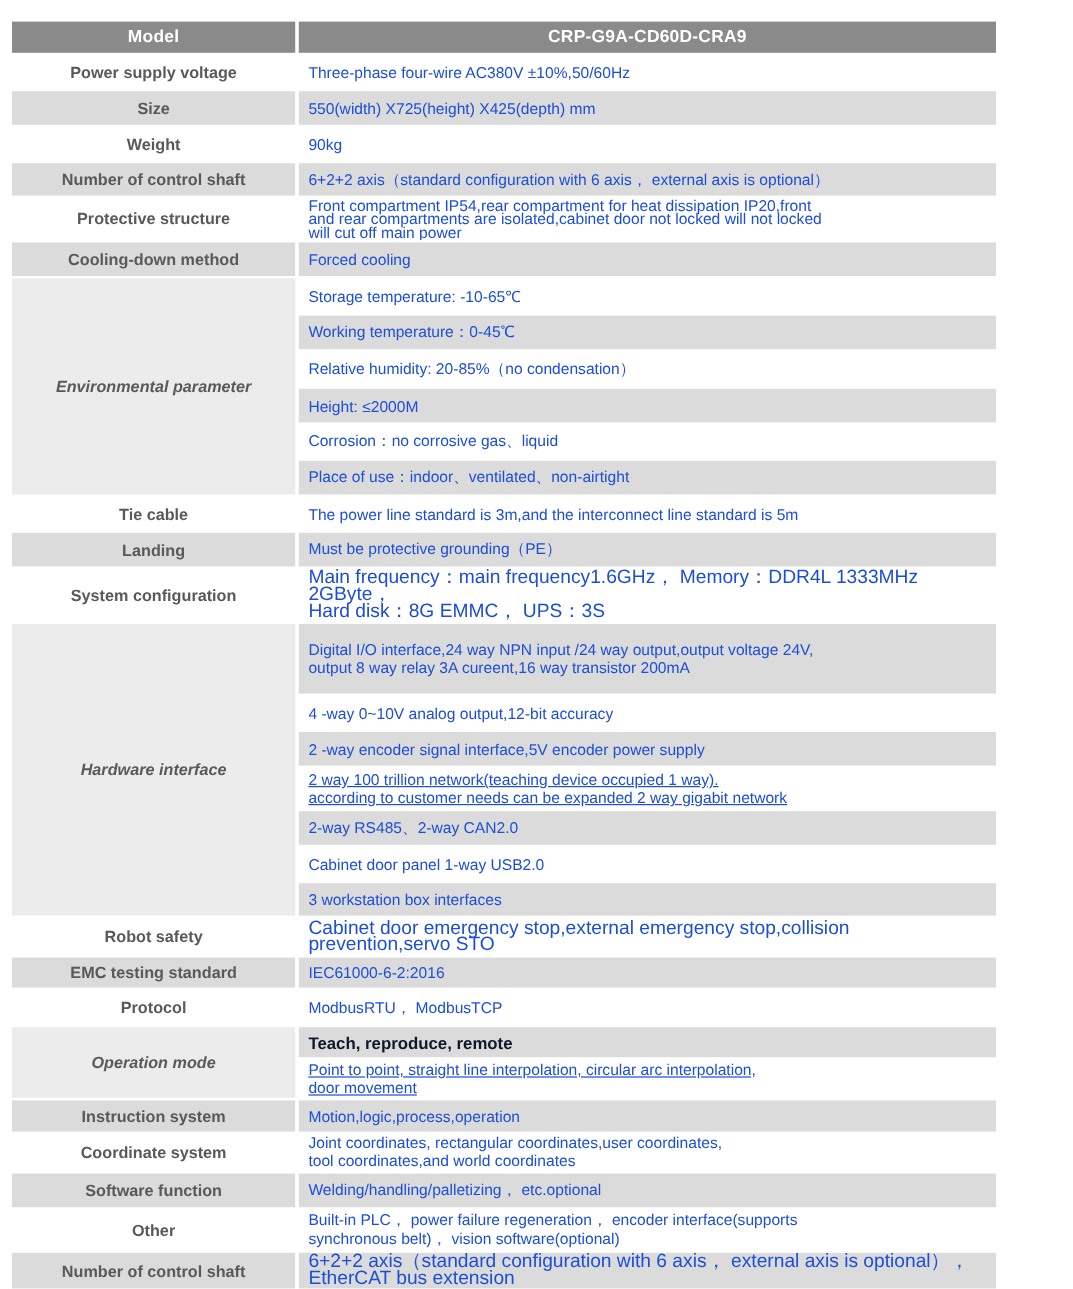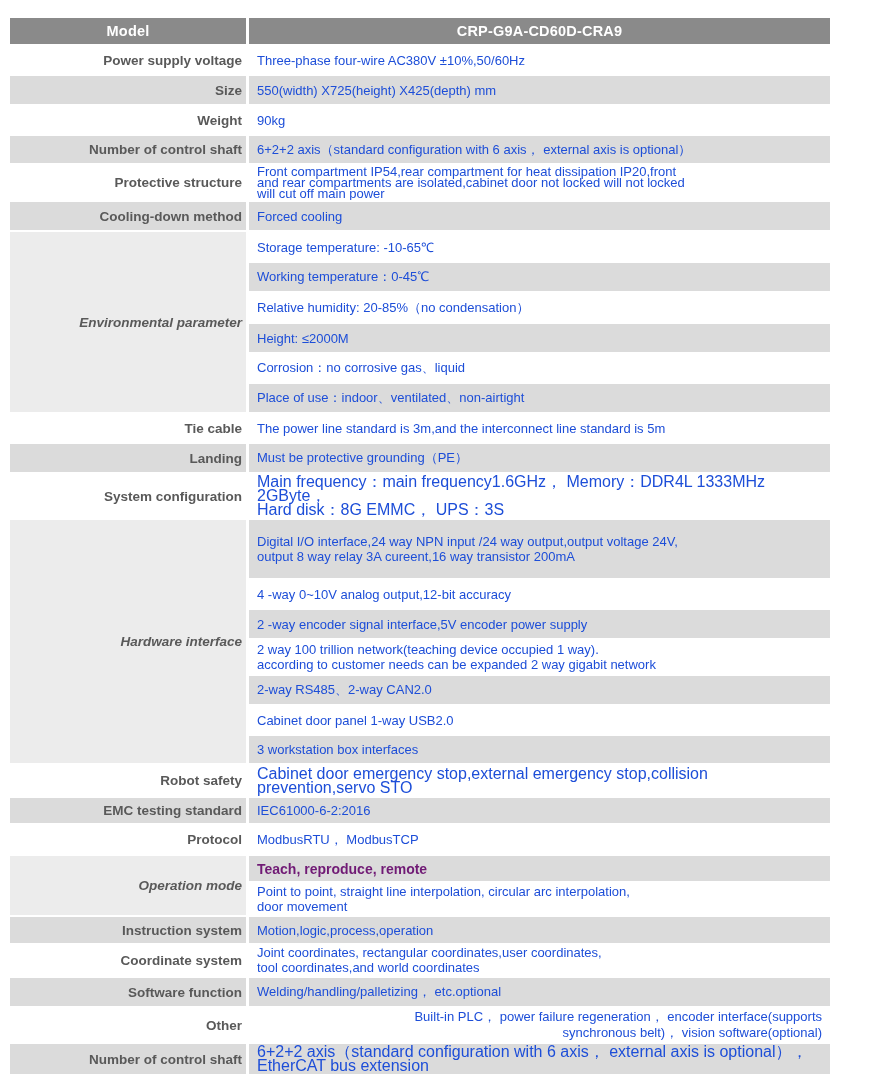--- a/index.html
+++ b/index.html
@@ -23,45 +23,45 @@
 
   
   .hdr {
     background:#8a8a8a; color:#ffffff;
     font-weight:bold; font-size:14.5px;
     text-align:center; letter-spacing:0.2px;
   }
 
   
   .lc {
-    text-align:right; font-weight:bold;
+    text-align:center; font-weight:bold;
     font-size:13.5px; color:#595959;
     padding:0 4px;
   }
   
   .vc {
     padding:1px 8px; font-size:13px; color:#1d4ed8;
   }
 
   .w  { background:#ffffff; }
   .g  { background:#dbdbdb; }
   .sp { background:#ececec;font-style:italic; }   
 
   
   .h24{height:28px}.h25{height:25px}.h26{height:26px}.h27{height:27px}
   .h28{height:28px}.h29{height:29px}.h31{height:31px}.h32{height:32px}
   .h34{height:34px}.h58{height:58px}
 
   .tight3 { font-size:13px; line-height:11px; }   
   .two14  { line-height:14px; font-size:16px;margin-left:36px; }
   .two145 { line-height:14.5px;margin-top:23px; }
-  .two15  { line-height:15px; }
-  .two16  { line-height:16px;text-align:right; }
+  .two15  { line-height:15px;text-decoration:underline; }
+  .two16  { line-height:16px; }
   .gap14 { }
-  .semibold { font-weight:600; font-size:14px; color:#701a75; }
+  .semibold { font-weight:600; font-size:14px; color:#0f172a; }
 </style>
 </head>
 <body>
 
 <div class="page">
 <table class="spec">
   <colgroup>
         <col style="width:236px">
         <col>
       </colgroup>

